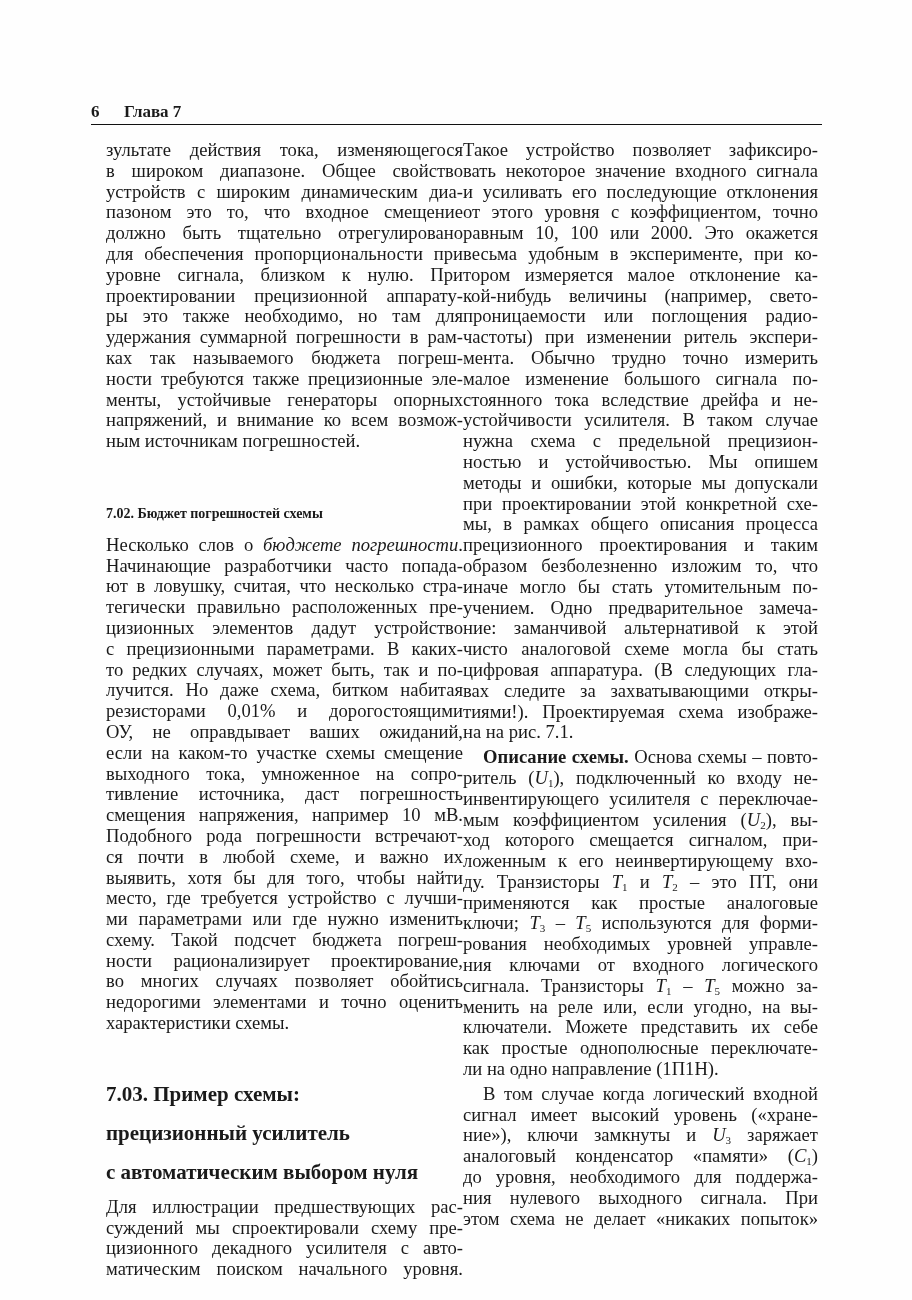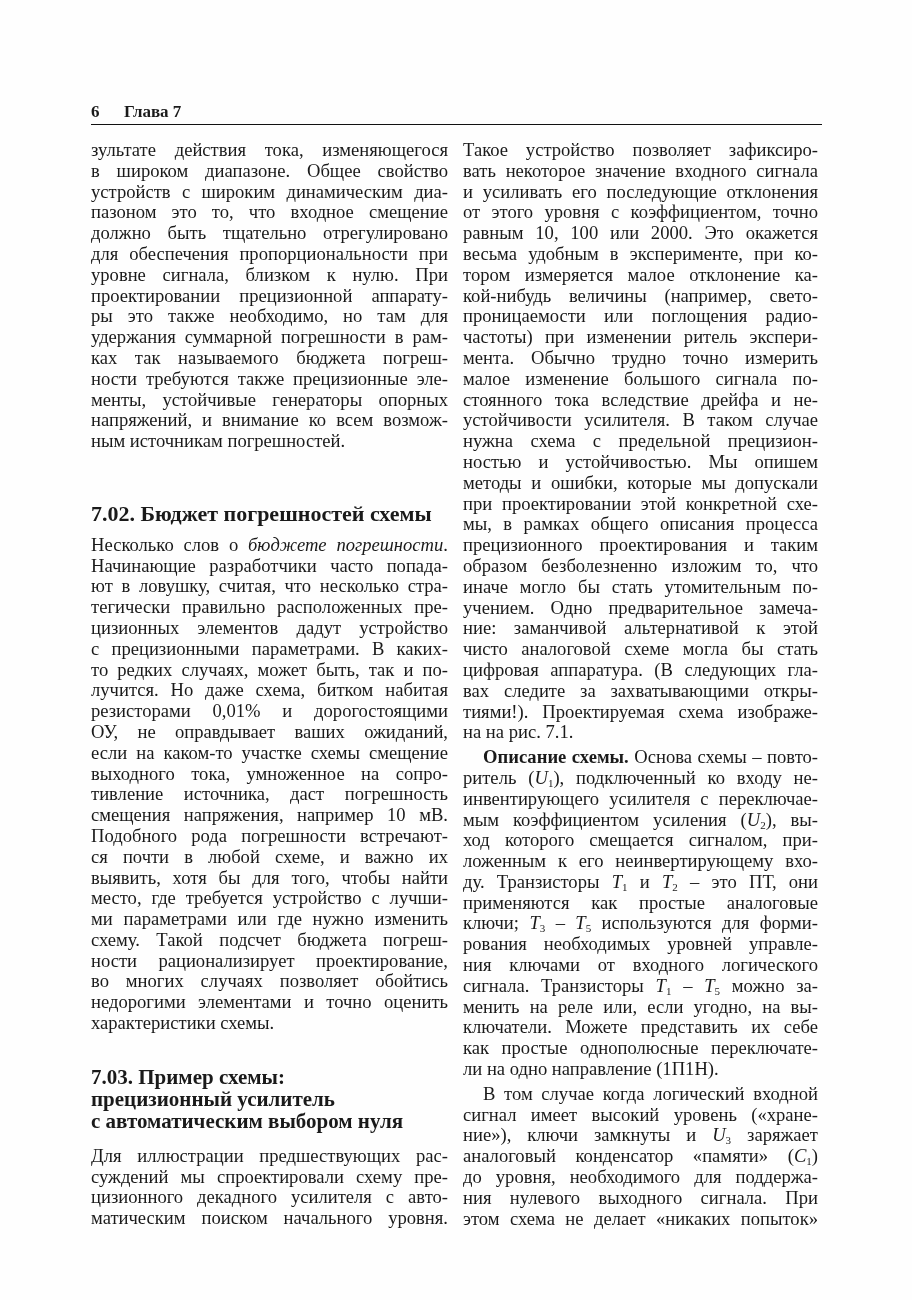--- a/index.html
+++ b/index.html
@@ -3,27 +3,27 @@
 <meta charset="utf-8">
 <style>
   html, body { margin: 0; padding: 0; background: #fefefe; }
   body { width: 912px; height: 1300px; position: relative; overflow: hidden;
          font-family: "Liberation Serif", "DejaVu Serif", serif; color: #1a1a1a; }
   .header { position: absolute; left: 91px; top: 102px; width: 731px; height: 22px;
             border-bottom: 1.5px solid #111; font-weight: bold; font-size: 17px; }
   .header .pgnum { position: absolute; left: 0; top: 0; }
   .header .chap { position: absolute; left: 33px; top: 0; }
   .col { position: absolute; top: 140px; font-size: 18.6px; line-height: 20.8px; }
-  .col.left { left: 91px; width: 357px; }
+  .col.left { left: 106px; width: 357px; }
   .col.right { left: 463px; width: 355px; }
   .line { display: block; white-space: nowrap; text-align: justify; text-align-last: justify; height: 20.8px; }
   .line.last { text-align-last: left; }
   .gap { display: block; }
-  .h2 { font-weight: bold; font-size: 22px; }
-  .h3 { font-weight: bold; font-size: 21px; line-height: 22px; height: 22px; }
+  .h2 { font-weight: bold; font-size: 14px; }
+  .h3 { font-weight: bold; font-size: 21px; line-height: 22px; height: 22px; margin-top: 17px; }
   .indent { padding-left: 20px; }
   i, .it { }
   sub { font-size: 11px; vertical-align: -3px; line-height: 0; }
 </style>
 </head>
 <body>
 
 <div class="header">
   <span class="pgnum">6</span>
   <span class="chap">Глава 7</span>

